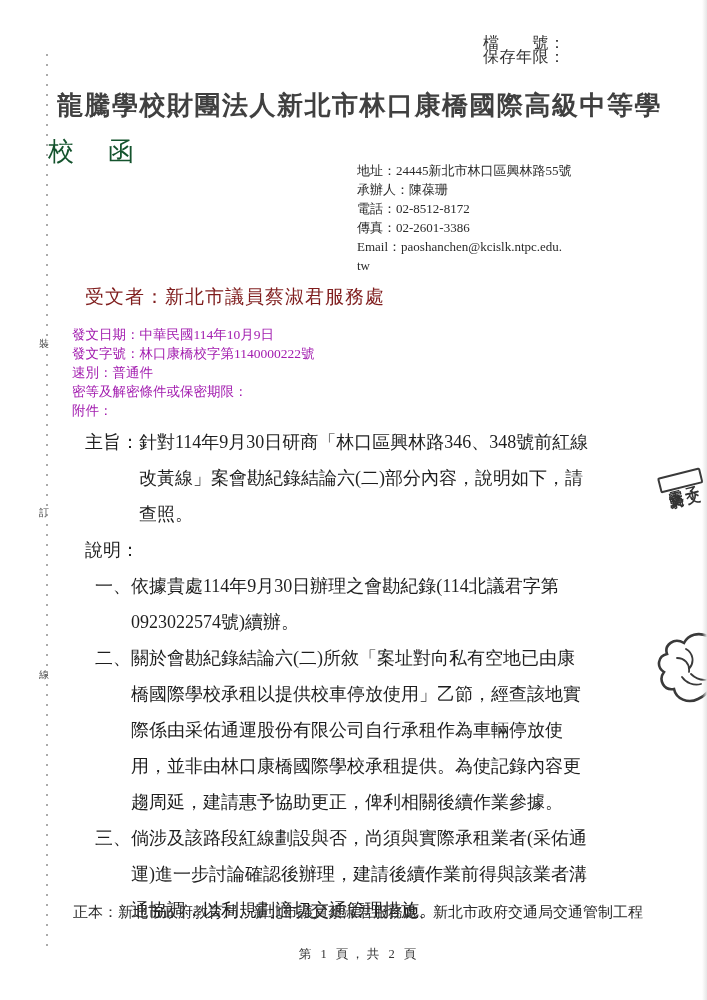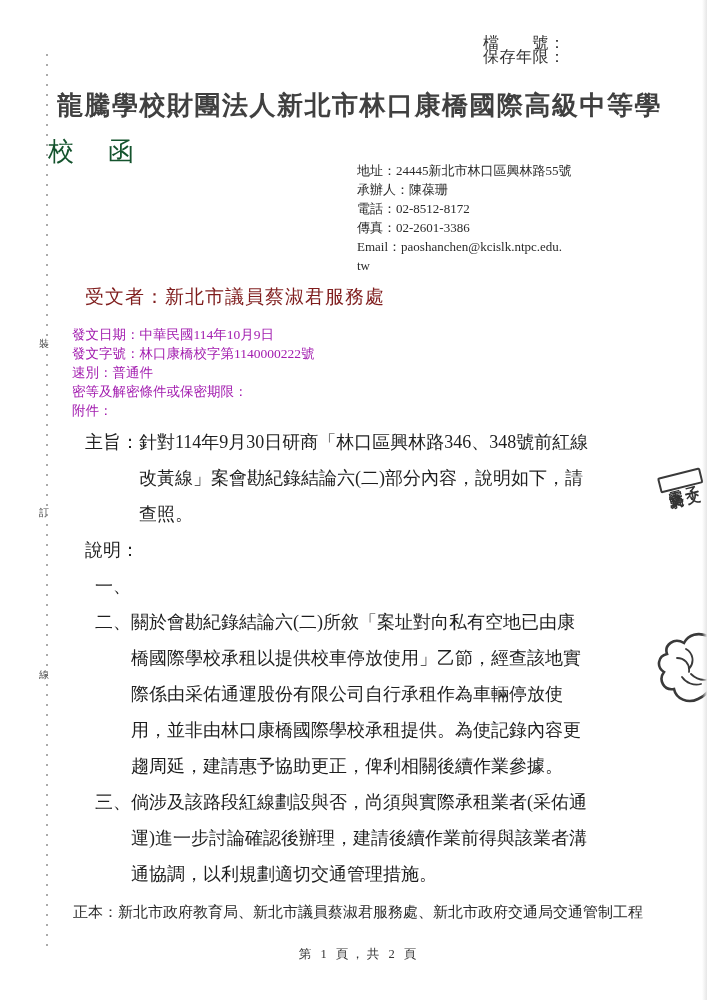--- a/index.html
+++ b/index.html
@@ -131,20 +131,22 @@
       <span class="lbl">主旨：</span>
       <span class="txt">針對114年9月30日研商「林口區興林路346、348號前紅線
 改黃線」案會勘紀錄結論六(二)部分內容，說明如下，請
 查照。</span>
     </div>
     <div class="row">
       <span class="lbl">說明：</span>
     </div>
     <div class="row item">
       <span class="no">一、</span>
+      <span class="txt">依據貴處114年9月30日辦理之會勘紀錄(114北議君字第
+0923022574號)續辦。</span>
     </div>
     <div class="row item">
       <span class="no">二、</span>
       <span class="txt">關於會勘紀錄結論六(二)所敘「案址對向私有空地已由康
 橋國際學校承租以提供校車停放使用」乙節，經查該地實
 際係由采佑通運股份有限公司自行承租作為車輛停放使
 用，並非由林口康橋國際學校承租提供。為使記錄內容更
 趨周延，建請惠予協助更正，俾利相關後續作業參據。</span>
     </div>
     <div class="row item">

